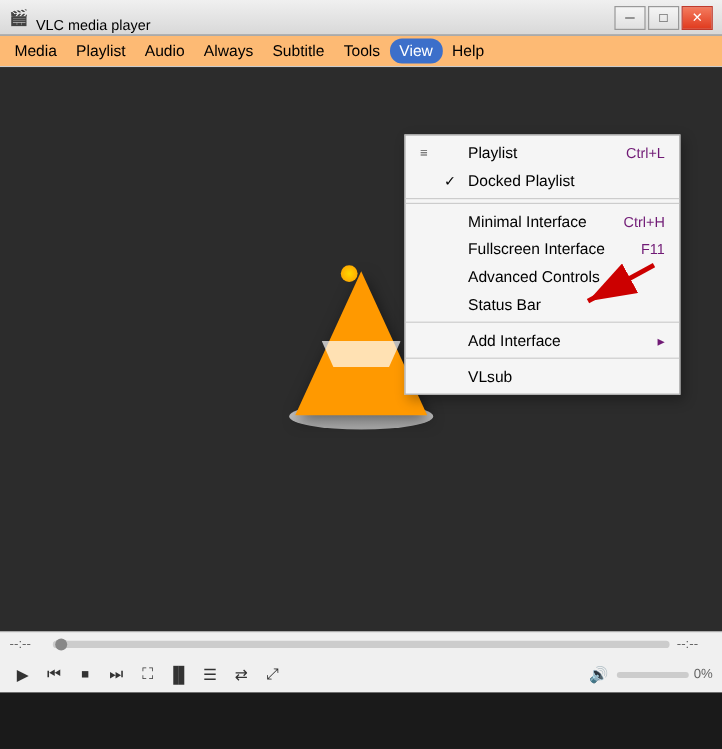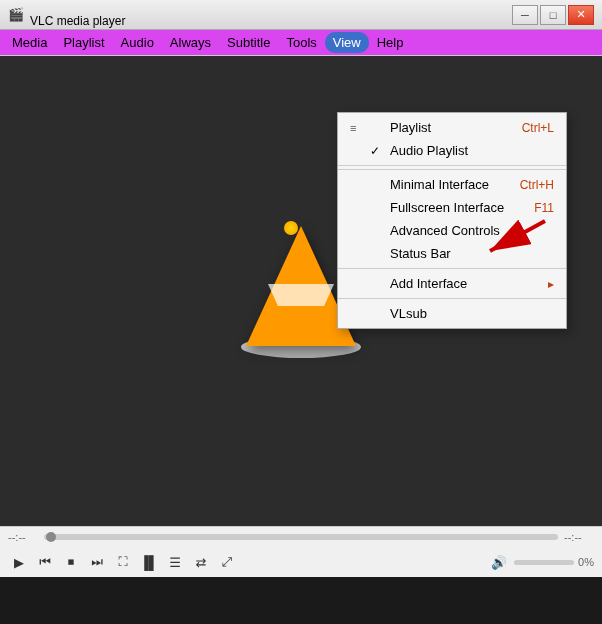--- a/index.html
+++ b/index.html
@@ -52,21 +52,21 @@
     }
     .title-btn.close {
       background: linear-gradient(to bottom, #f47b5e, #e03a1e);
       color: white;
       border-color: #c0392b;
     }
 
     
     .menu-bar {
       height: 26px;
-      background: #d946ef;
+      background: #fdba74;
       display: flex;
       align-items: center;
       padding: 0 4px;
       border-bottom: 1px solid #ccc;
     }
     .menu-item {
       padding: 3px 8px;
       cursor: pointer;
       color: #000;
       font-size: 13px;
@@ -159,21 +159,21 @@
     .dropdown-item .check {
       width: 16px;
       margin-right: 4px;
       color: #000;
       font-size: 12px;
     }
     .dropdown-item .label {
       flex: 1;
     }
     .dropdown-item .shortcut {
-      color: #c2410c;
+      color: #701a75;
       font-size: 12px;
       margin-left: 10px;
     }
     .dropdown-divider {
       height: 1px;
       background: #ccc;
       margin: 3px 0;
     }
     .dropdown-item .menu-icon {
       width: 16px;
@@ -295,21 +295,21 @@
     <div class="dropdown-item">
       <span class="menu-icon">≡</span>
       <span class="check">&nbsp;</span>
       <span class="label">Playlist</span>
       <span class="shortcut">Ctrl+L</span>
     </div>
 
     <div class="dropdown-item">
       <span class="menu-icon">&nbsp;</span>
       <span class="check">✓</span>
-      <span class="label">Audio Playlist</span>
+      <span class="label">Docked Playlist</span>
       <span class="shortcut"></span>
     </div>
     <div class="dropdown-divider"></div>
 
     <div class="dropdown-divider"></div>
 
     <div class="dropdown-item">
       <span class="menu-icon">&nbsp;</span>
       <span class="check">&nbsp;</span>
       <span class="label">Minimal Interface</span>

